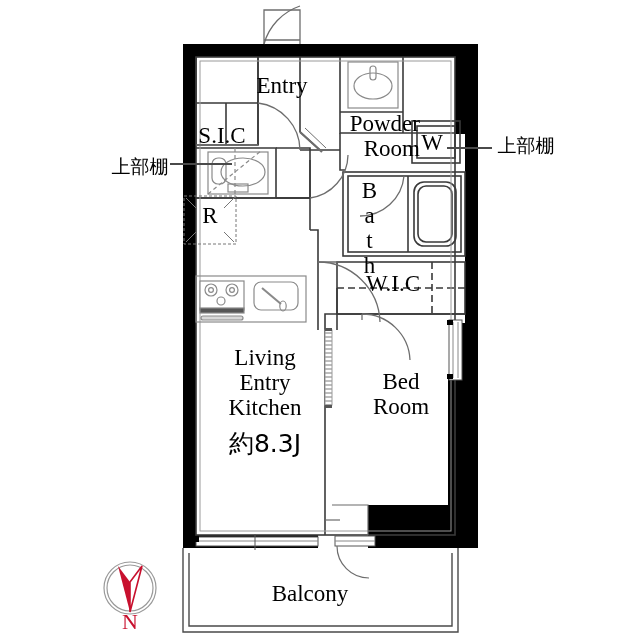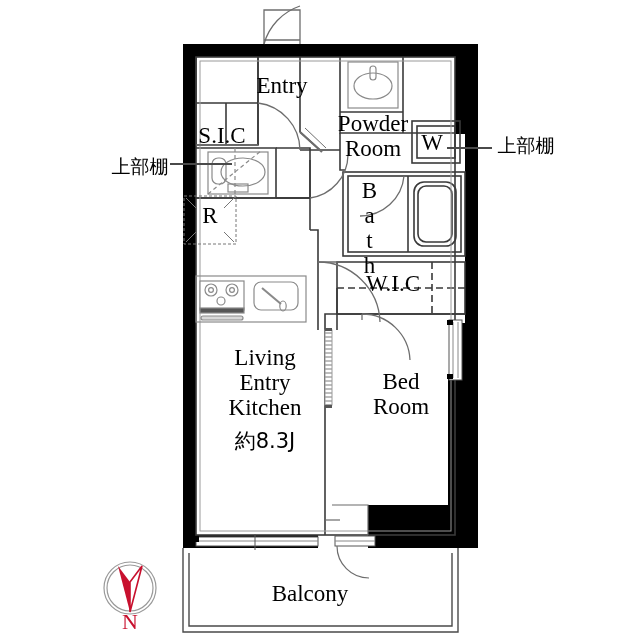--- a/index.html
+++ b/index.html
@@ -3,21 +3,21 @@
 <meta charset="utf-8">
 <style>
   html,body{margin:0;padding:0;background:#ffffff;}
   body{width:640px;height:640px;overflow:hidden;
        font-family:"Liberation Serif","DejaVu Serif",serif;color:#000;}
   #plan{position:relative;width:604px;height:640px;}
   #plan svg{position:absolute;left:0;top:0;}
   .lbl{position:absolute;text-align:center;line-height:1.08;white-space:nowrap;}
   .jp{font-family:"DejaVu Sans","Liberation Sans",sans-serif;font-size:19px;letter-spacing:0px;}
   .rmname{font-size:23px;}
-  .area{font-size:21px;}
+  .area{font-size:25px;}
   .vert{writing-mode:vertical-rl;text-orientation:upright;line-height:1;}
 </style>
 </head>
 <body>
 
 <div id="plan">
 
 <svg width="640" height="640" viewBox="0 0 640 640">
   <defs>
     <pattern id="slidehatch" width="4" height="4" patternUnits="userSpaceOnUse">
@@ -210,21 +210,21 @@
     <circle cx="130" cy="588" r="23" fill="none" stroke="#999" stroke-width="1.2"></circle>
     <path d="M130 612 L118 566 L130 582 Z" fill="#c8102e"></path>
     <path d="M130 612 L142 566 L130 582 Z" fill="none" stroke="#c8102e" stroke-width="1.6"></path>
   </g>
 </svg>
 
 <div class="lbl rmname" style="left:246px;top:74px;width:72px;">Entry</div>
 
 <div class="lbl rmname" style="left:182px;top:101px;width:80px;margin-top:23px;">S.I.C</div>
 
-<div class="lbl rmname" style="left:326px;top:112px;width:94px;white-space:pre-line;">Powder
+<div class="lbl rmname" style="left:326px;top:112px;width:94px;white-space:pre-line;text-align:right;">Powder
 Room</div>
 
 <div class="lbl rmname vert" style="left:358px;top:178px;">Bath</div>
 
 <div class="lbl rmname" style="left:348px;top:272px;width:90px;">W.I.C</div>
 
 <div class="lbl rmname" style="left:205px;top:346px;width:120px;white-space:pre-line;">Living
 Entry
 Kitchen</div>
 <div class="lbl area jp" style="left:205px;top:430px;width:120px;">約8.3J</div>

